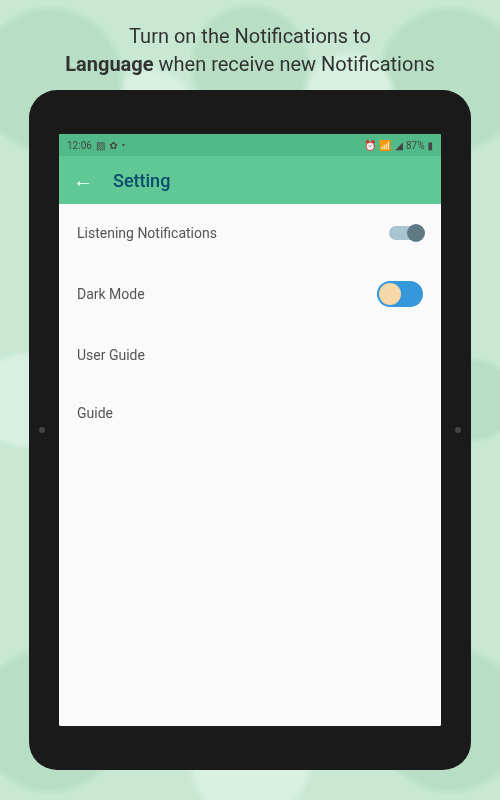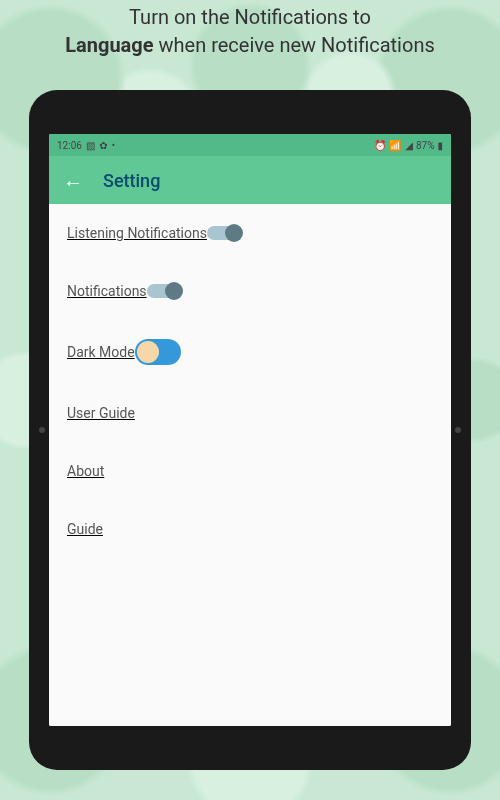--- a/index.html
+++ b/index.html
@@ -27,21 +27,21 @@
         radial-gradient(circle at 5% 50%, #d8f0e0 7%, transparent 8%),
         radial-gradient(circle at 95% 50%, #b8dfc5 6%, transparent 7%),
         radial-gradient(circle at 10% 90%, #b8dfc5 8%, transparent 9%),
         radial-gradient(circle at 50% 95%, #d8f0e0 7%, transparent 8%),
         radial-gradient(circle at 90% 90%, #b8dfc5 8%, transparent 9%);
       background-color: #c8e8d4;
       position: absolute;
     }
     .promo-text {
       position: absolute;
-      top: 3px;
+      top: 22px;
       width: 100%;
       text-align: center;
       font-size: 20px;
       color: #333;
       line-height: 1.4;
     }
     .promo-text .line1 {
       font-weight: 400;
     }
     .promo-text .line2 {
@@ -52,21 +52,21 @@
     }
     .tablet-frame {
       position: absolute;
       top: 90px;
       left: 50%;
       transform: translateX(-50%);
       width: 442px;
       height: 680px;
       background: #1a1a1a;
       border-radius: 28px;
-      padding: 44px 20px;
+      padding: 44px 30px;
     }
     .tablet-dot-left {
       position: absolute;
       left: 10px;
       top: 50%;
       transform: translateY(-50%);
       width: 6px;
       height: 6px;
       background: #444;
       border-radius: 50%;
@@ -132,23 +132,23 @@
       font-weight: 500;
     }
     .settings-list {
       flex: 1;
       background: #fafafa;
       overflow-y: auto;
     }
     .setting-row {
       display: flex;
       align-items: center;
+      justify-content: space-between;
       padding: 19px 18px;
       min-height: 58px;
-      text-decoration: underline;
     }
     .setting-label {
       font-size: 14px;
       color: #555;
     }
     .toggle {
       position: relative;
       width: 34px;
       height: 14px;
       background: #a8c5d1;
@@ -225,42 +225,33 @@
 
       <div class="setting-row">
         <span class="setting-label">Listening Notifications</span>
         <div class="toggle">
           <div class="toggle-thumb"></div>
         </div>
       </div>
 
 
 
-      <div class="setting-row">
-        <span class="setting-label">Notifications</span>
-        <div class="toggle">
-          <div class="toggle-thumb"></div>
-        </div>
-      </div>
 
 
       <div class="setting-row">
         <span class="setting-label">Dark Mode</span>
         <div class="toggle-large">
           <div class="toggle-large-thumb"></div>
         </div>
       </div>
 
       <div class="setting-row">
         <span class="setting-label">User Guide</span>
       </div>
 
-      <div class="setting-row">
-        <span class="setting-label">About</span>
-      </div>
 
       <div class="setting-row">
         <span class="setting-label">Guide</span>
       </div>
 
     </div>
 
   </div>
 </div>
 

